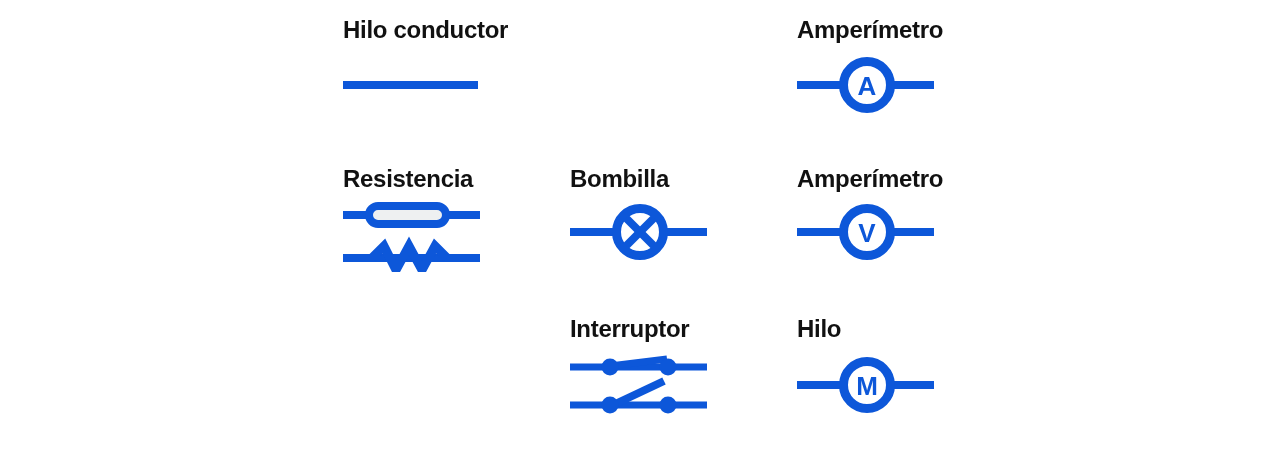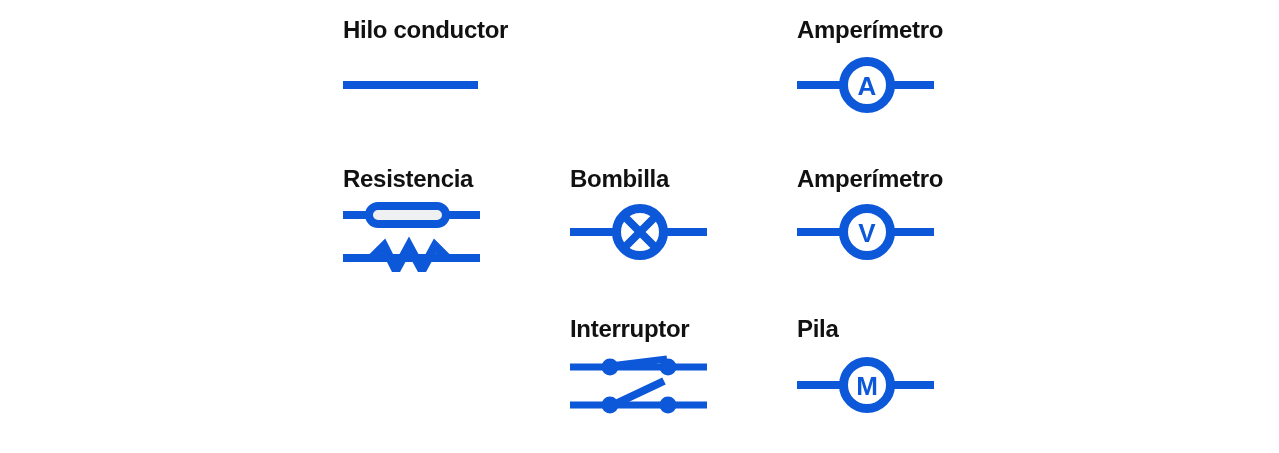--- a/index.html
+++ b/index.html
@@ -117,21 +117,21 @@
       <circle class="dot" cx="40" cy="15" r="8.5"></circle>
       <circle class="dot" cx="98" cy="15" r="8.5"></circle>
       <line class="wire thin" x1="0" y1="53" x2="137" y2="53"></line>
       <line class="lever" x1="41" y1="54" x2="94" y2="29" stroke-width="8"></line>
       <circle class="dot" cx="40" cy="53" r="8.5"></circle>
       <circle class="dot" cx="98" cy="53" r="8.5"></circle>
     </svg>
   </div>
 
   <div class="cell col-2 row-2">
-    <span class="label">Pila</span>
+    <span class="label">Hilo</span>
     <svg width="137" height="64" viewBox="0 0 137 64" style="top:36px">
       <line class="wire" x1="0" y1="32" x2="137" y2="32"></line>
       <circle class="ring" cx="70" cy="32" r="23.5"></circle>
       <text class="meter-letter" x="70" y="41.5">M</text>
     </svg>
   </div>
 
 </div>
 
 </body></html>

